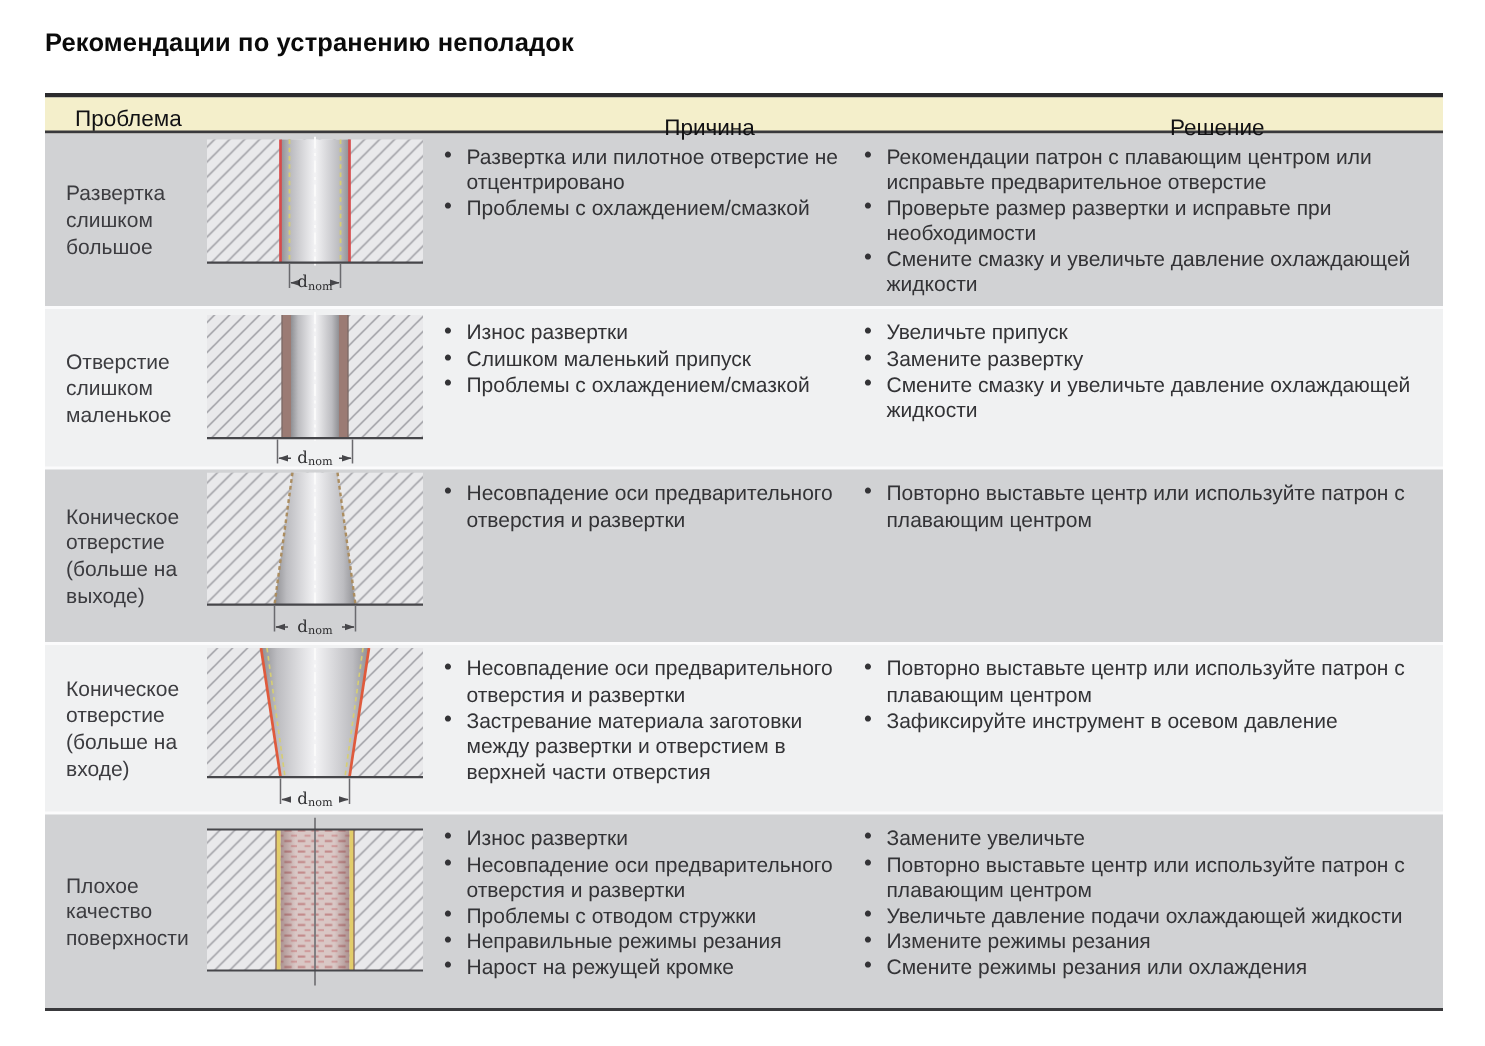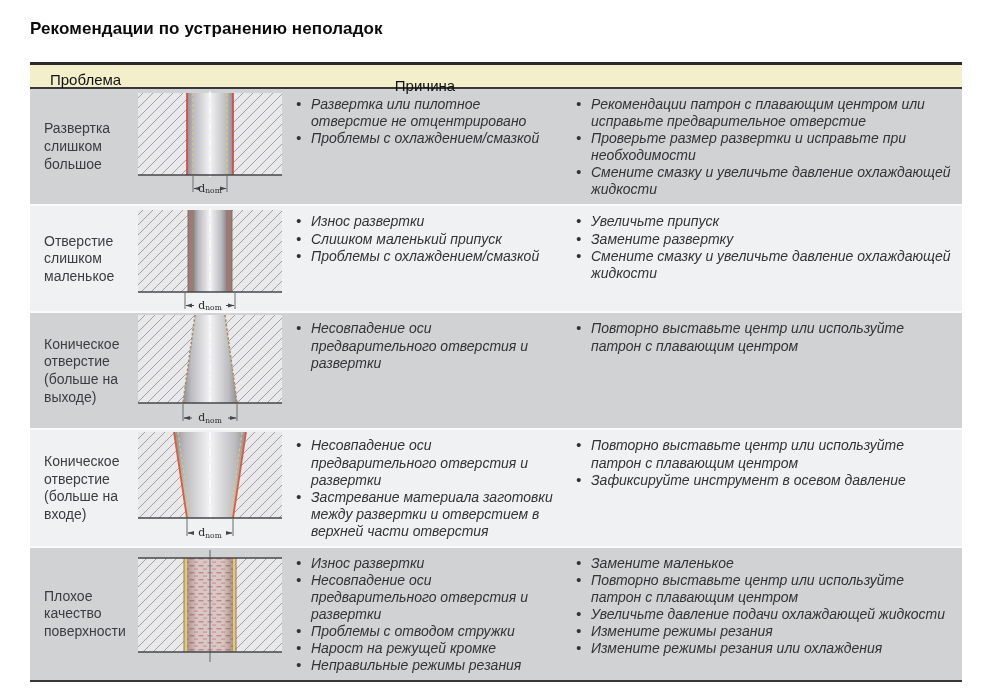--- a/index.html
+++ b/index.html
@@ -16,42 +16,42 @@
   .trouble-table{
     position:absolute;left:30px;top:62px;width:932px;
     border-top:3px solid #2b2b2d;
     border-bottom:2px solid #39393c;
   }
   .thead{
     display:grid;grid-template-columns:255px 280px 1fr;
     background:#f4efcb;
     border-bottom:2px solid #39393c;
     height:22px;align-items:center;
-    font-size:15px;color:#121214;
+    font-size:15px;color:#121214;gap:48px;
   }
   .h-problem{padding-left:20px;}
   .h-cause,.h-solution{text-align:center;margin-top:12px;}
   .trow{
     display:grid;grid-template-columns:105px 150px 280px 1fr;
     border-bottom:2px solid #fbfbfc;
   }
   .trow:last-child{border-bottom:none;}
   .row-dark{background:#d1d2d4;}
   .row-light{background:#f0f1f2;}
   .r1{min-height:105px}.r2{min-height:105px}.r3{min-height:115px}.r4{min-height:111px}.r5{min-height:129px}
   .problem-cell{
     align-self:center;padding:0 4px 0 14px;
     font-size:14px;line-height:1.26;color:#3c3c40;
   }
   .diagram-cell{padding-top:2px;line-height:0;}
   ul.bullets{
     margin:0;padding:7px 6px 6px 10px;list-style:none;
     font-size:14px;line-height:1.22;color:#333336;
   }
-  ul.bullets li{position:relative;padding-left:16px;font-style:italic;}
+  ul.bullets li{position:relative;padding-left:16px;}
   ul.bullets li::before{content:"\2022";position:absolute;left:1px;top:-1px;font-size:15px;}
   svg.diag{display:block;}
 </style>
 </head>
 <body>
 
 <svg width="0" height="0" style="position:absolute" aria-hidden="true">
   <defs>
     <pattern id="hatchP" width="10" height="10" patternUnits="userSpaceOnUse">
       <rect width="10" height="10" fill="#e9e9eb"></rect>
@@ -80,20 +80,21 @@
   </defs>
 </svg>
 
 <h1 class="page-title">Рекомендации по устранению неполадок</h1>
 
 <div class="trouble-table">
 
   <div class="thead">
     <div class="h-problem">Проблема</div>
     <div class="h-cause">Причина</div>
+    <div class="h-solution">Решение</div>
   </div>
 
   <div class="trow row-dark r1">
     <div class="problem-cell">Развертка слишком большое</div>
     <div class="diagram-cell">
       <svg class="diag" width="150" height="103" viewBox="0 0 150 103">
         <rect x="3" y="2" width="144" height="82" fill="url(#hatchP)"></rect>
         <rect x="52" y="2" width="46" height="82" fill="url(#holeG)"></rect>
         <line x1="58" y1="2" x2="58" y2="84" stroke="#d6ce74" stroke-width="1.2" stroke-dasharray="3 2.5"></line>
         <line x1="92" y1="2" x2="92" y2="84" stroke="#d6ce74" stroke-width="1.2" stroke-dasharray="3 2.5"></line>
@@ -242,28 +243,28 @@
         <line x1="75" y1="0" x2="75" y2="112" stroke="#77777b" stroke-width="1.2"></line>
         <line x1="3" y1="8" x2="147" y2="8" stroke="#46464a" stroke-width="1.4"></line>
         <line x1="3" y1="102" x2="147" y2="102" stroke="#46464a" stroke-width="1.4"></line>
       </svg>
     </div>
     <div>
         <ul class="bullets">
           <li>Износ развертки</li>
           <li>Несовпадение оси предварительного отверстия и развертки</li>
           <li>Проблемы с отводом стружки</li>
+          <li>Неправильные режимы резания</li>
           <li>Нарост на режущей кромке</li>
-          <li>Неправильные режимы резания</li>
-        </ul>
-      </div>
-    <div>
-        <ul class="bullets">
-          <li>Замените маленькое</li>
+        </ul>
+      </div>
+    <div>
+        <ul class="bullets">
+          <li>Замените увеличьте</li>
           <li>Повторно выставьте центр или используйте патрон с плавающим центром</li>
           <li>Увеличьте давление подачи охлаждающей жидкости</li>
           <li>Измените режимы резания</li>
-          <li>Измените режимы резания или охлаждения</li>
+          <li>Смените режимы резания или охлаждения</li>
         </ul>
       </div>
   </div>
 
 </div>
 
 </body></html>

